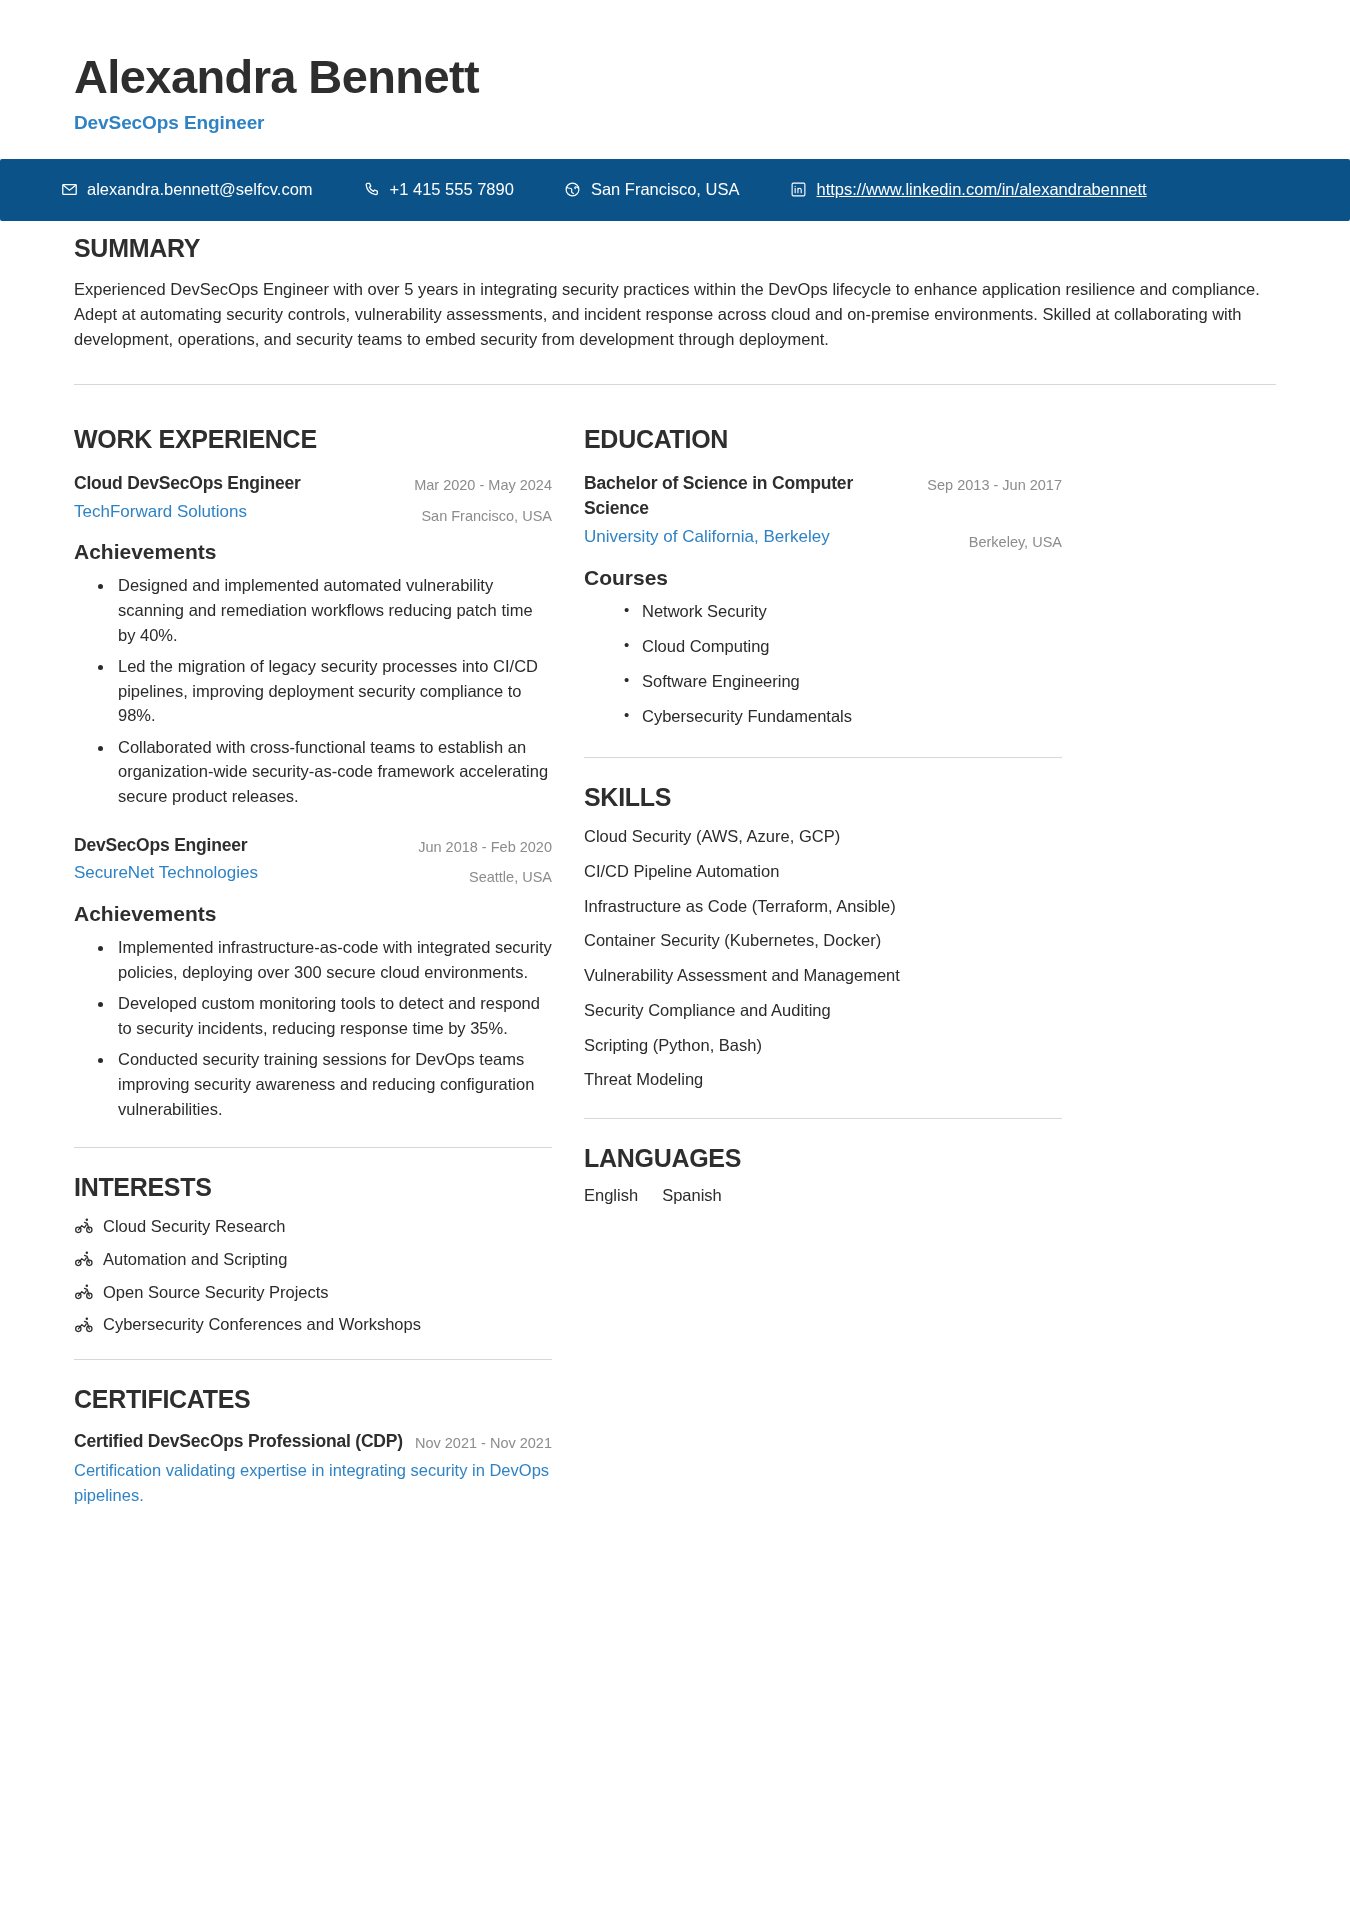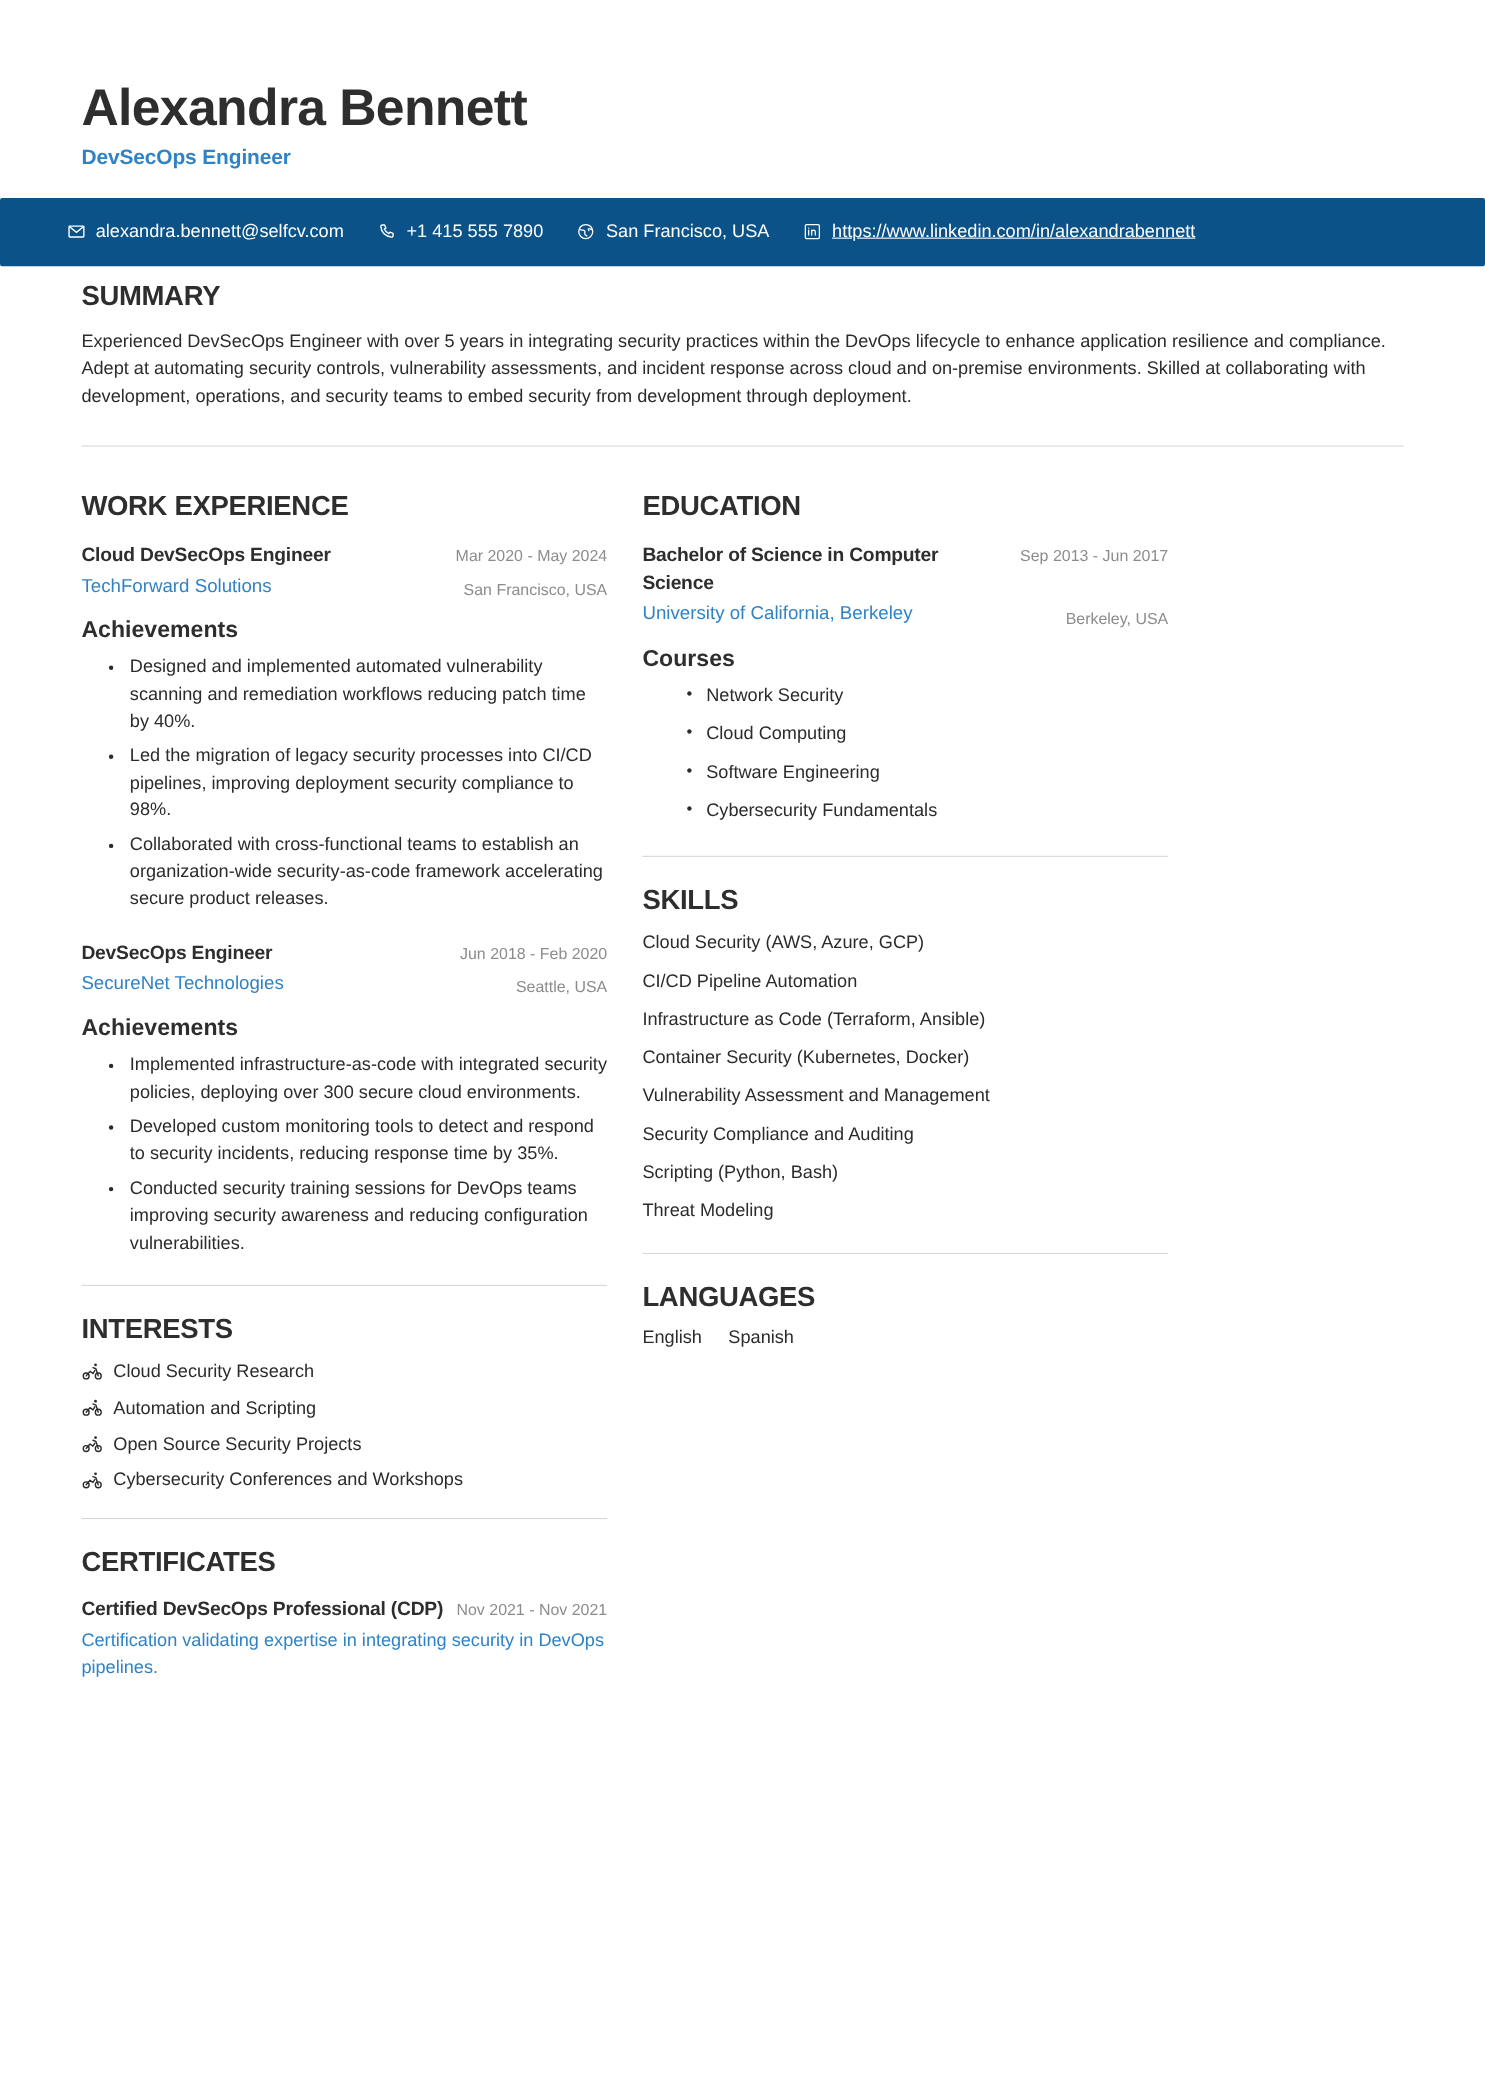--- a/index.html
+++ b/index.html
@@ -9,21 +9,21 @@
     height: 1907px;
     background: #ffffff;
     font-family: "Liberation Sans", sans-serif;
     color: #222222;
     overflow: hidden;
   }
 
   .page { position: relative; width: 1350px; height: 1907px; padding: 0; }
 
   
-  .header { padding: 72px 0 0 74px; }
+  .header { padding: 51px 0 0 74px; }
   .name {
     font-size: 47px;
     font-weight: bold;
     letter-spacing: -0.6px;
     color: #2e2e2e;
     line-height: 1.12;
   }
   .jobtitle {
     font-size: 19px;
     font-weight: bold;
@@ -34,21 +34,21 @@
 
   
   .contactbar {
     margin-top: 25px;
     background: #0b5289;
     color: #ffffff;
     height: 62px;
     display: flex;
     align-items: center;
     padding: 0 40px 0 60px;
-    gap: 30px;
+    gap: 50px;
     border-radius: 2px;
   }
   .contact-item {
     display: flex;
     align-items: center;
     gap: 9px;
     font-size: 16.5px;
     white-space: nowrap;
     color: #ffffff;
   }

